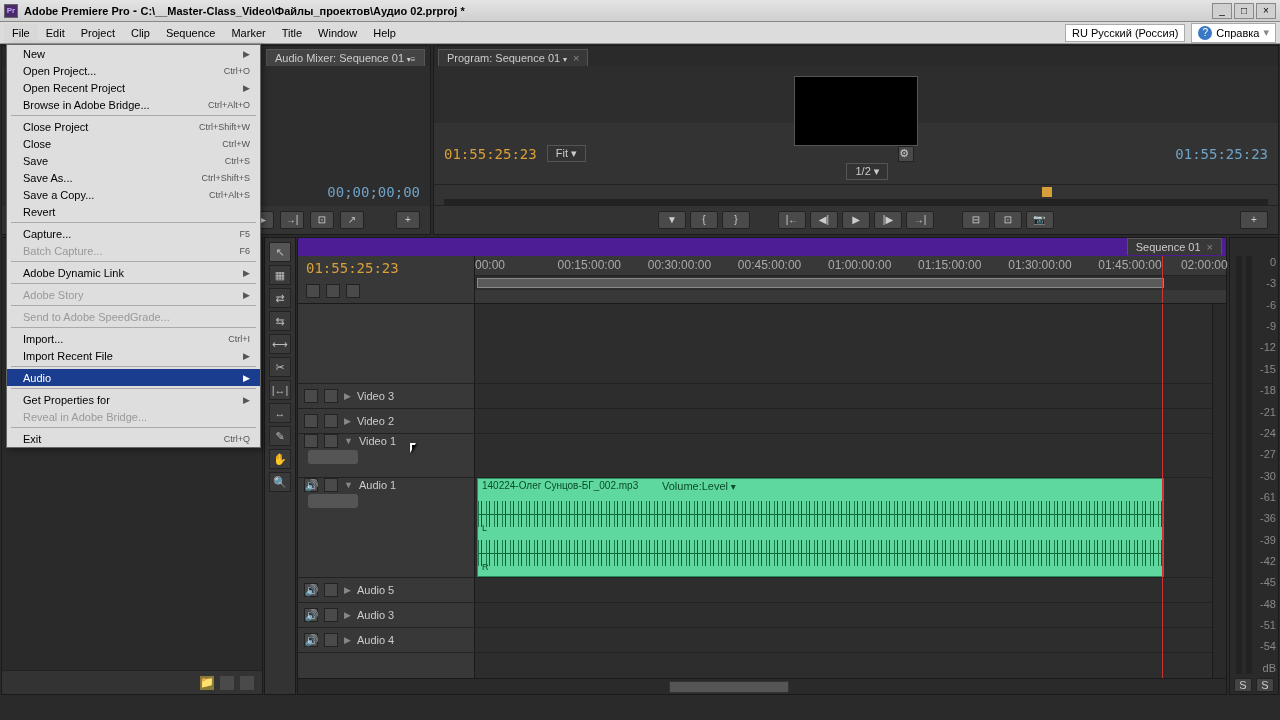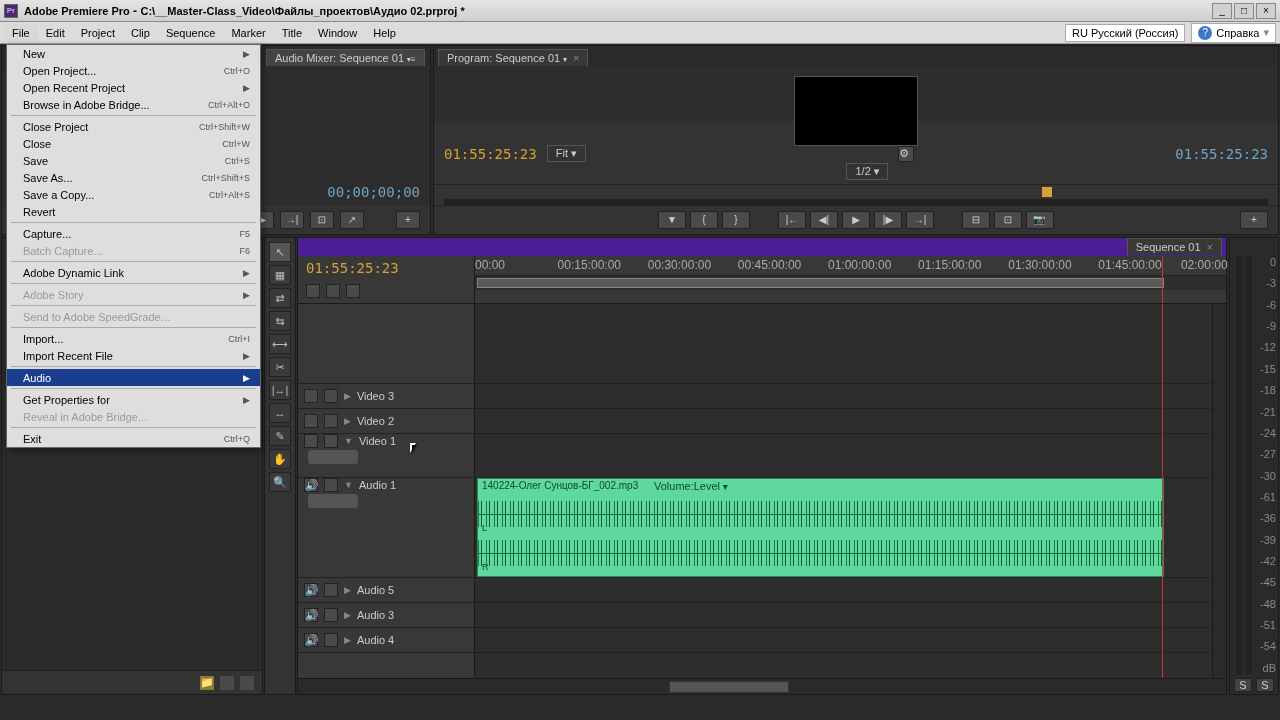--- a/index.html
+++ b/index.html
@@ -90,21 +90,21 @@
 .track-head{padding:0 6px;display:flex;align-items:center;gap:6px;font-size:10px;color:#ccc;width:100%;}
 .track-head .eye,.track-head .lock{width:14px;height:14px;background:#4a4a4a;border:1px solid #222;}
 .track-head .tri{font-size:9px;color:#888;}
 .track-body{position:relative;height:100%;border-bottom:1px solid #222;}
 .track-body.tall{height:100px;text-decoration:underline;}
 .spacer-track{height:80px;border-bottom:1px solid #222;}
 
 
 .audioclip{position:absolute;left:2px;right:62px;top:0;bottom:0;background:#5fd89f;border:1px solid #2a8a5a;}
 .audioclip .clipname{position:absolute;top:1px;left:4px;font-size:10px;color:#0a4a2a;}
-.audioclip .vol{position:absolute;top:1px;left:176px;font-size:10px;color:#0a4a2a;}
+.audioclip .vol{position:absolute;top:1px;left:184px;font-size:10px;color:#0a4a2a;}
 .audioclip .wave{position:absolute;left:0;right:0;height:42px;}
 .audioclip .wave.top{top:14px;}
 .audioclip .wave.bot{bottom:2px;}
 .audioclip .wave::before{content:'';position:absolute;left:0;right:0;top:50%;height:1px;background:#0a6a3a;}
 .audioclip .chlabel{position:absolute;left:4px;font-size:9px;color:#0a4a2a;}
 .wavespikes{position:absolute;left:0;right:0;top:20%;bottom:20%;background:repeating-linear-gradient(90deg,#1a7a4a 0,#1a7a4a 1px,transparent 1px,transparent 3px,#0a5a3a 3px,#0a5a3a 4px,transparent 4px,transparent 8px);}
 
 .tl-scroll{height:16px;background:#2a2a2a;border-top:1px solid #1a1a1a;position:relative;}
 .tl-scroll .thumb{position:absolute;left:40%;width:120px;top:2px;height:12px;background:#555;border:1px solid #333;}
 

